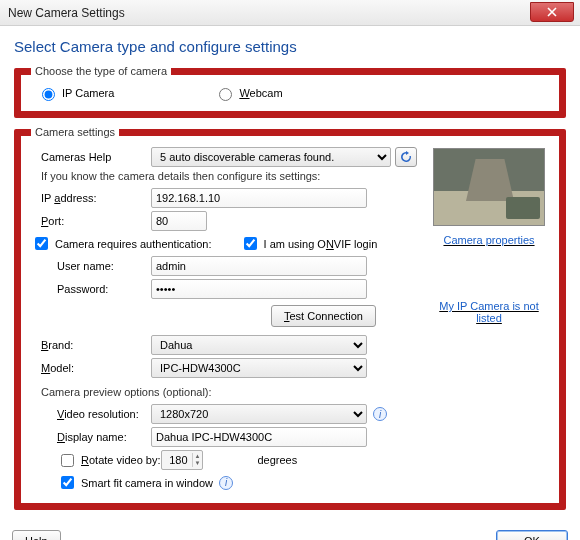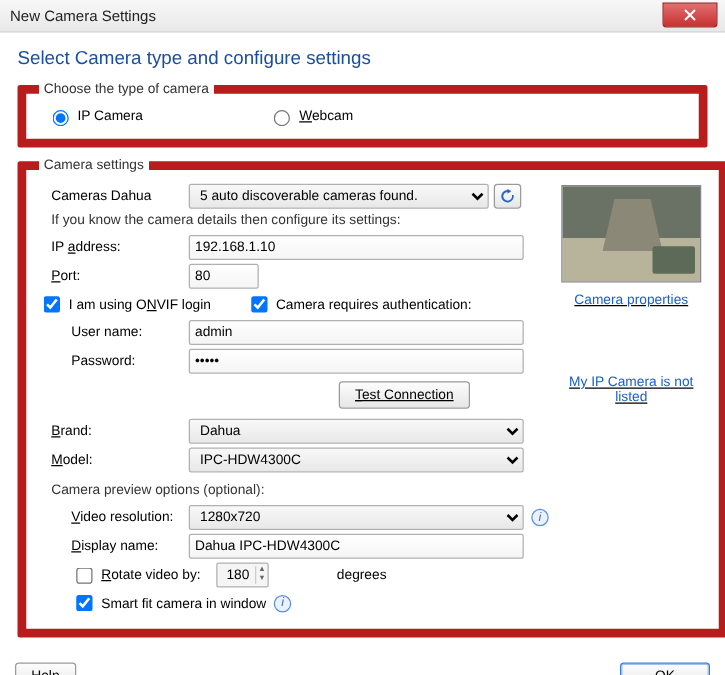--- a/index.html
+++ b/index.html
@@ -49,21 +49,21 @@
   select, input[type=text], input[type=password] {
     font: inherit;
     border: 1px solid #b0b0b0;
     background: linear-gradient(#fff,#f5f5f5);
     height: 20px;
     padding: 1px 4px;
     border-radius: 2px;
   }
   select { background: linear-gradient(#f8f8f8,#e8e8e8); }
   .wide { width: 240px; }
-  .mid { width: 268px; }
+  .mid { width: 216px; }
   .small { width: 56px; }
   .btn {
     font: inherit;
     border: 1px solid #9a9a9a;
     background: linear-gradient(#fdfdfd,#e6e6e6);
     border-radius: 3px;
     padding: 2px 12px;
     height: 22px;
     cursor: default;
   }
@@ -150,21 +150,21 @@
       </label>
     </div>
   </fieldset>
 
   <fieldset>
     <legend>Camera settings</legend>
 
     <div class="two-col">
       <div class="left-col">
         <div class="row">
-          <span class="lbl">Cameras Dahua</span>
+          <span class="lbl">Cameras Help</span>
           <select class="wide">
             <option>5 auto discoverable cameras found.</option>
           </select>
           <span class="icon-btn">
             <svg width="12" height="12" viewBox="0 0 12 12">
                 <path d="M6 1a5 5 0 1 0 4.9 4H9.5A3.5 3.5 0 1 1 6 2.5V4l3-2-3-2z" fill="#2a66c8"></path>
               </svg>
           </span>
         </div>
 
@@ -175,38 +175,38 @@
           <input type="text" class="mid" value="192.168.1.10" style="">
         </div>
         <div class="row">
           <span class="lbl"><span class="u">P</span>ort:</span>
           <input type="text" class="small" value="80" style="">
         </div>
 
         <div class="row" style="gap:28px;">
           <span class="chk-row">
             <input type="checkbox" checked="" style="">
-            <span>I am using O<span class="u">N</span>VIF login</span>
+            <span>Camera requires authentication:</span>
           </span>
           <span class="chk-row">
             <input type="checkbox" checked="" style="">
-            <span>Camera requires authentication:</span>
+            <span>I am using O<span class="u">N</span>VIF login</span>
           </span>
         </div>
 
         <div class="row">
           <span class="lbl indent">User name:</span>
           <input type="text" class="mid" value="admin" style="">
         </div>
         <div class="row">
           <span class="lbl indent">Password:</span>
           <input type="text" class="mid" value="•••••" style="">
         </div>
 
-        <div class="row" style="justify-content:flex-start; margin-left:240px; margin-top:6px; margin-bottom:8px;text-decoration:underline;">
+        <div class="row" style="justify-content:flex-start; margin-left:240px; margin-top:6px; margin-bottom:8px;">
           <button class="btn"><span class="u">T</span>est Connection</button>
         </div>
 
         <div class="row">
           <span class="lbl"><span class="u">B</span>rand:</span>
           <select class="mid"><option>Dahua</option></select>
         </div>
         <div class="row">
           <span class="lbl"><span class="u">M</span>odel:</span>
           <select class="mid"><option>IPC-HDW4300C</option></select>
@@ -217,21 +217,21 @@
         <div class="row">
           <span class="lbl indent"><span class="u">V</span>ideo resolution:</span>
           <select class="mid"><option>1280x720</option></select>
           <span class="info-icon">i</span>
         </div>
         <div class="row">
           <span class="lbl indent"><span class="u">D</span>isplay name:</span>
           <input type="text" class="mid" value="Dahua IPC-HDW4300C" style="">
         </div>
         <div class="row">
-          <span class="lbl indent chk-row" style="width:auto; margin-right:12px;">
+          <span class="lbl indent chk-row" style="width:auto; margin-right:0;">
             <input type="checkbox" style="">
             <span><span class="u">R</span>otate video by:</span>
           </span>
           <span class="spinner">
             <input type="text" value="180" style="">
             <span class="arrows">
                 <span>▲</span>
                 <span>▼</span>
               </span>
           </span>

